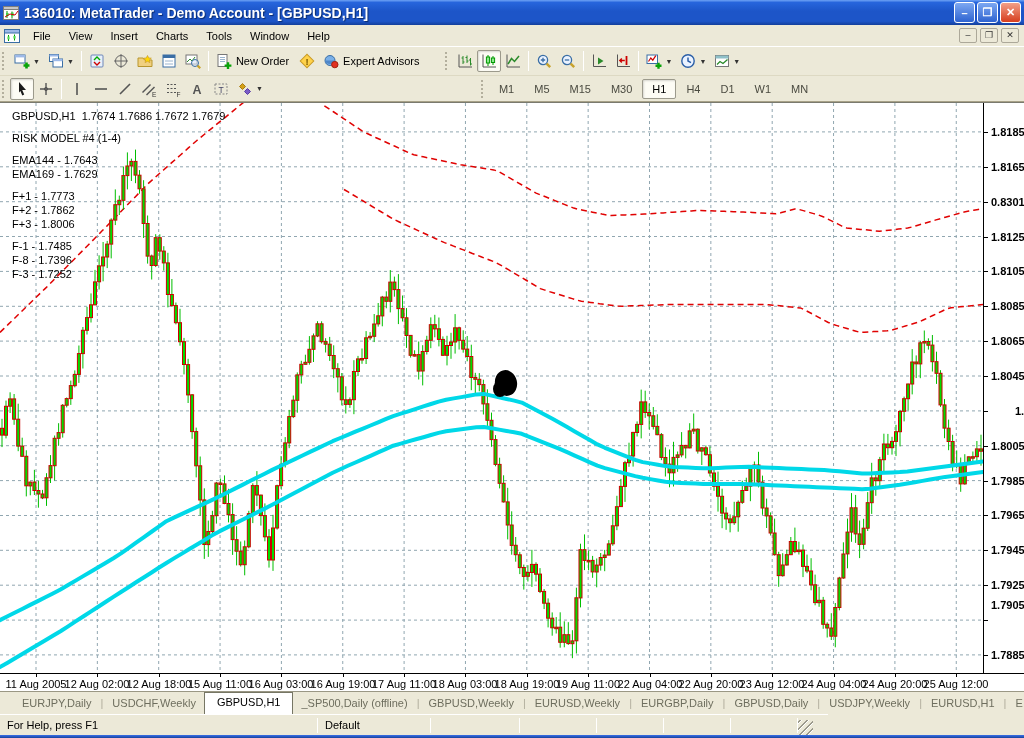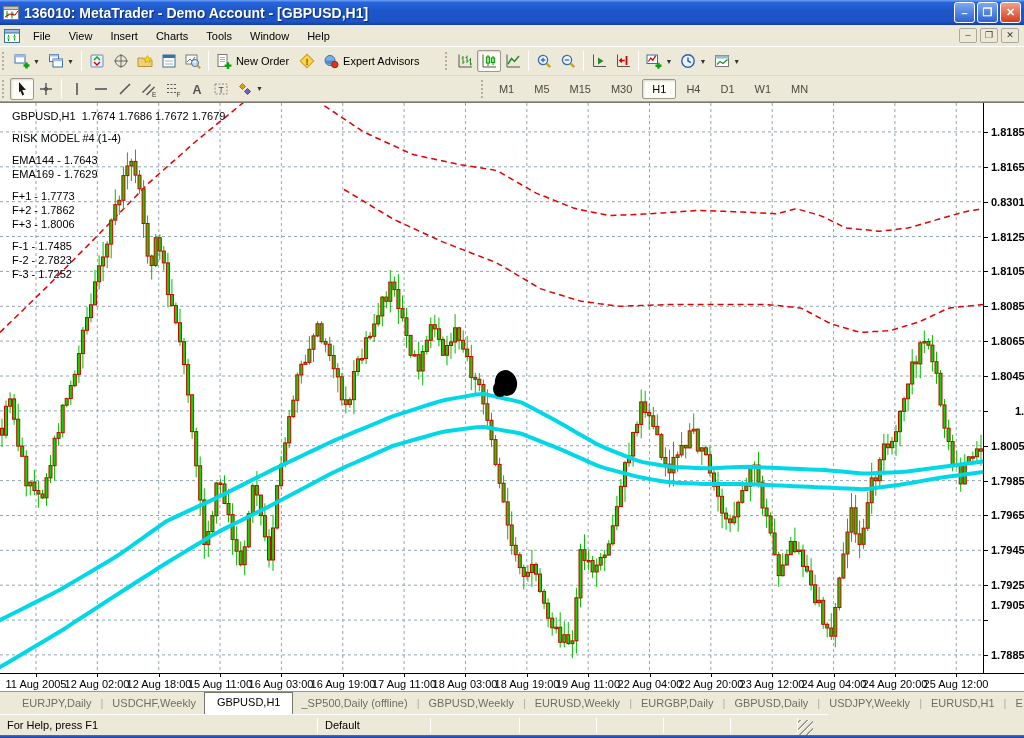--- a/index.html
+++ b/index.html
@@ -915,21 +915,21 @@
       </svg>
     <div id="legend">
       <div class="lg">GBPUSD,H1  1.7674 1.7686 1.7672 1.7679</div>
       <div class="lg gap">RISK MODEL #4 (1-4)</div>
       <div class="lg gap">EMA144 - 1.7643</div>
       <div class="lg">EMA169 - 1.7629</div>
       <div class="lg gap">F+1 - 1.7773</div>
       <div class="lg">F+2 - 1.7862</div>
       <div class="lg">F+3 - 1.8006</div>
       <div class="lg gap">F-1 - 1.7485</div>
-      <div class="lg">F-2 - 2.7823</div>
+      <div class="lg">F-8 - 1.7396</div>
       <div class="lg">F-3 - 1.7252</div>
     </div>
     <div id="yaxis">
         <span class="ytick" style="top: 29px;"></span>
         <span class="ylabel" style="top: 29px;">1.8185</span>
         <span class="ytick" style="top: 64px;"></span>
         <span class="ylabel" style="top: 64px;">1.8165</span>
         <span class="ytick" style="top: 99px;"></span>
         <span class="ylabel" style="top: 99px;">0.8301</span>
         <span class="ytick" style="top: 134px;"></span>

